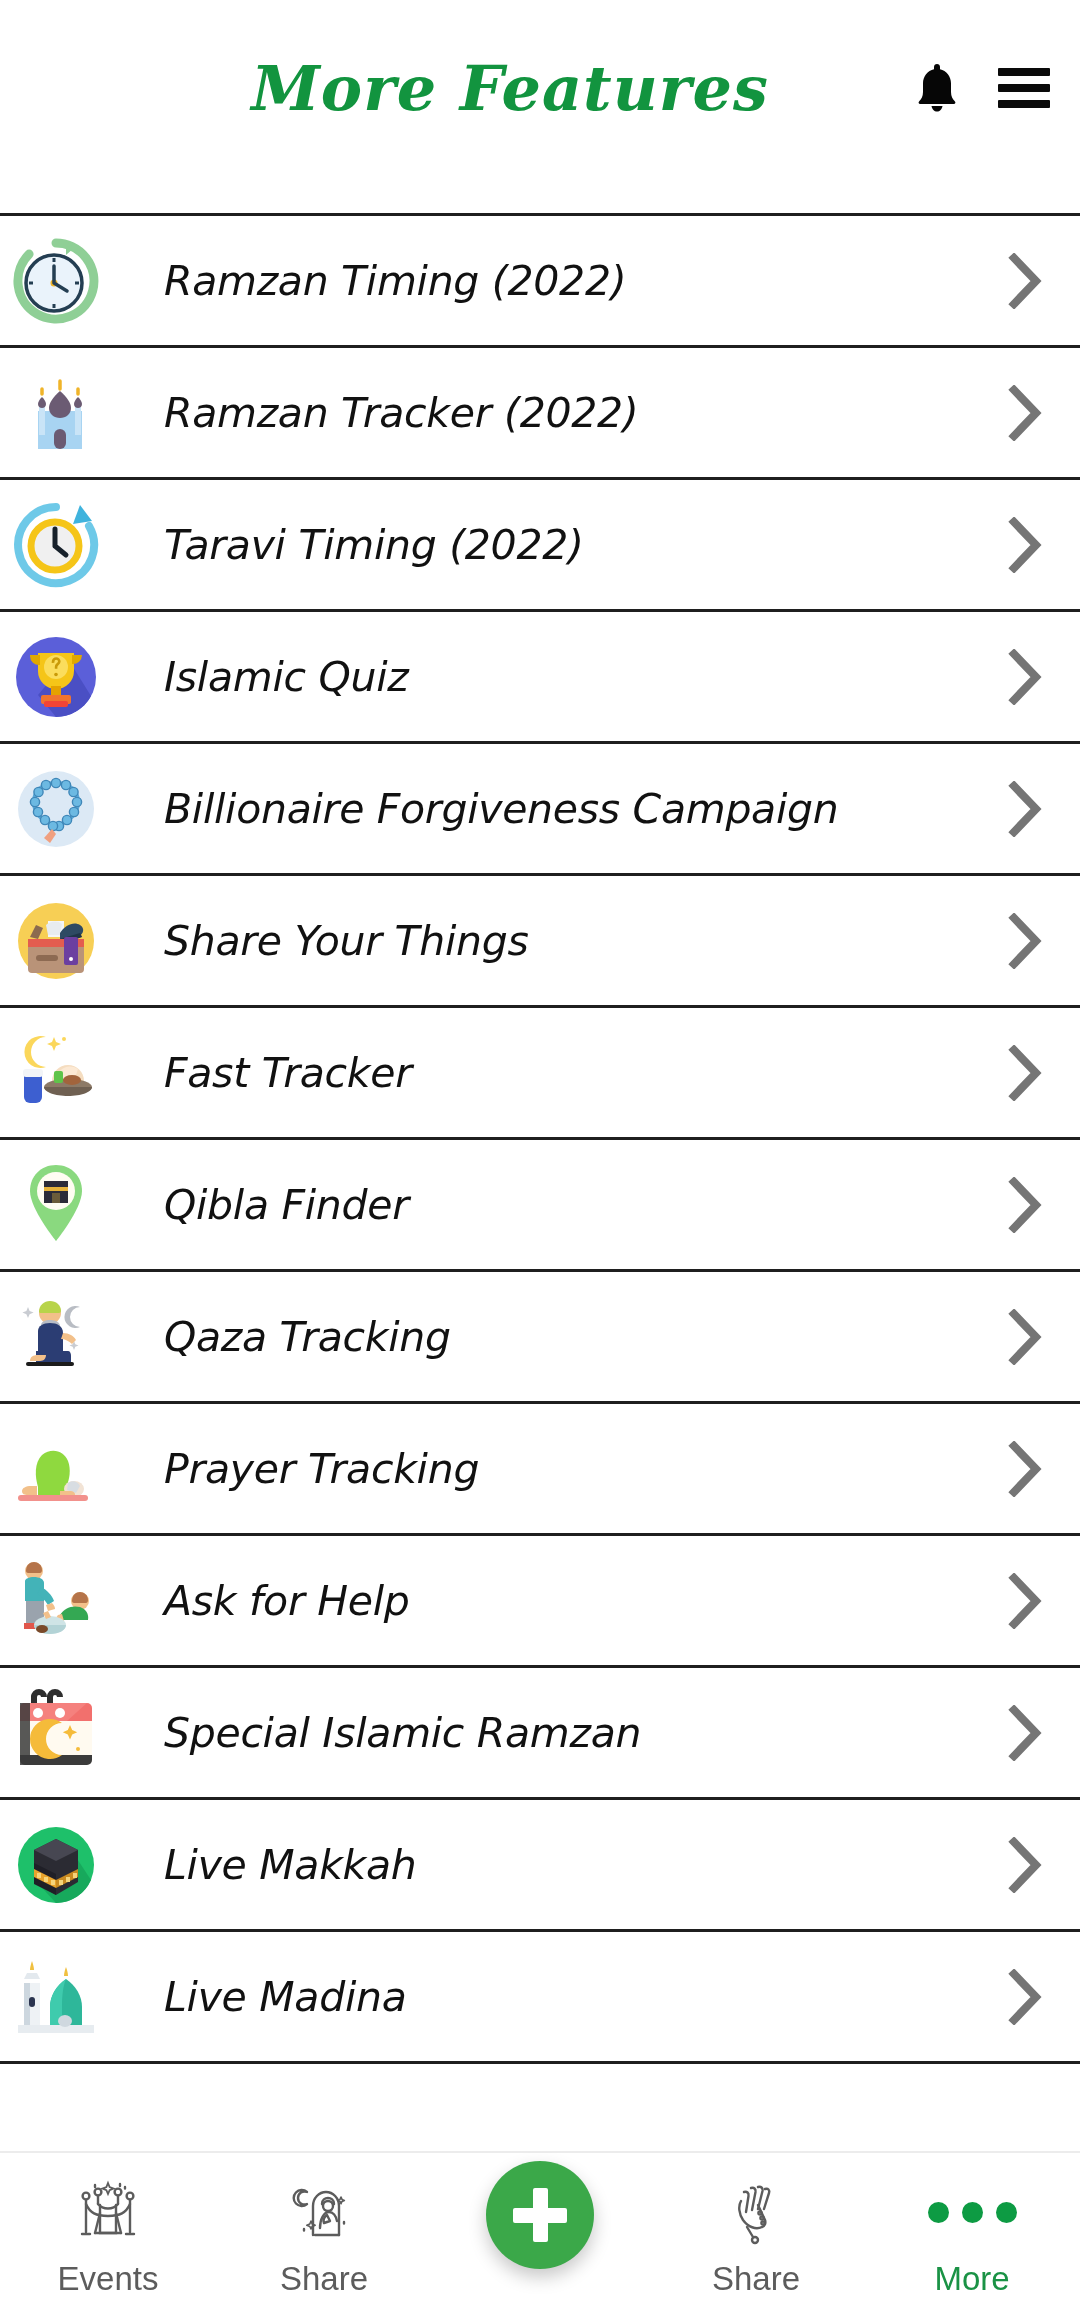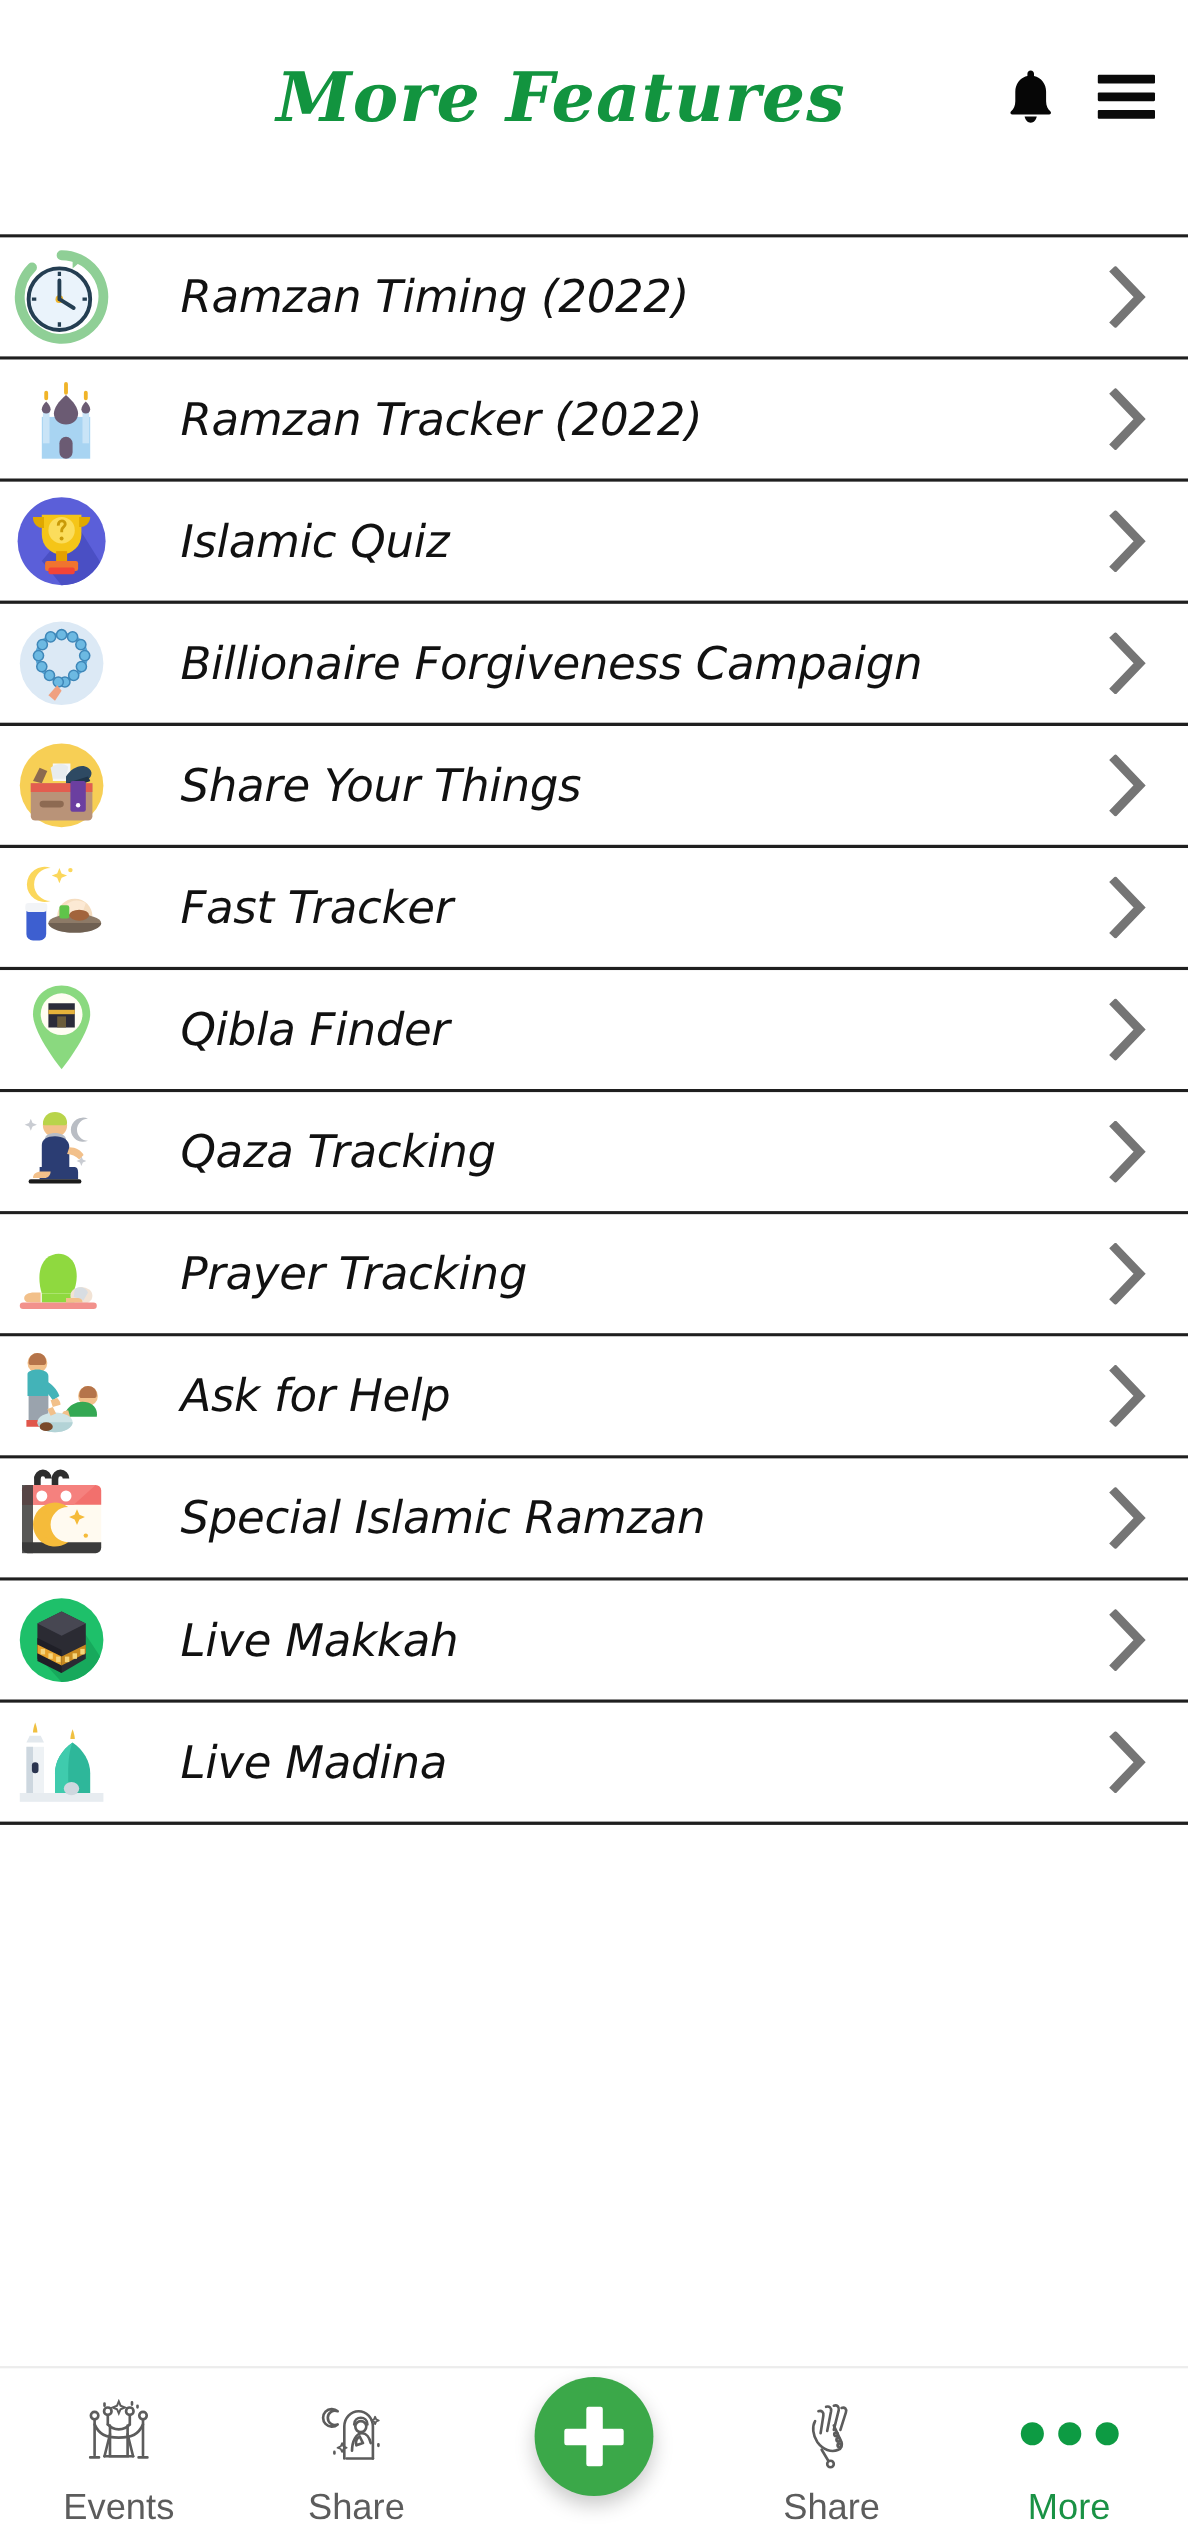--- a/index.html
+++ b/index.html
@@ -55,21 +55,21 @@
     background:#0a0a0a; border-radius:1px;
   }
 
   
   .feature-list {
     flex:0 0 auto;
     background:#ffffff;
   }
   .feature-row {
     position:relative;
-    height:111px;
+    height:132px;
     display:flex; align-items:center;
     border-bottom:3px solid #1f1f1f;
     background:#ffffff;
   }
   .row-icon {
     flex:0 0 96px;
     width:96px; height:96px;
     margin-left:8px;
     display:flex; align-items:center; justify-content:center;
   }
@@ -204,20 +204,38 @@
           </svg>
       </span>
       <span class="row-label">Ramzan Tracker (2022)</span>
       <span class="row-chevron">
         <svg viewBox="0 0 34 56">
             <path d="M6 5l22 23L6 51" fill="none" stroke="#757575" stroke-width="8" stroke-linecap="square"></path>
           </svg>
       </span>
     </div>
 
+    <div class="feature-row">
+      <span class="row-icon">
+        <svg viewBox="0 0 96 96">
+            <g>
+          <path d="M48 10a38 38 0 1 0 33 19" fill="none" stroke="#6ec9e8" stroke-width="8" stroke-linecap="round"></path>
+          <path d="M72 8l12 16-19 3z" fill="#3fb3dd"></path>
+          <circle cx="47" cy="49" r="24" fill="#f0f0f0" stroke="#f5c518" stroke-width="7"></circle>
+          <path d="M47 49V32M47 49l11 9" stroke="#17212b" stroke-width="5" stroke-linecap="round"></path>
+        </g>
+          </svg>
+      </span>
+      <span class="row-label">Taravi Timing (2022)</span>
+      <span class="row-chevron">
+        <svg viewBox="0 0 34 56">
+            <path d="M6 5l22 23L6 51" fill="none" stroke="#757575" stroke-width="8" stroke-linecap="square"></path>
+          </svg>
+      </span>
+    </div>
 
     <div class="feature-row">
       <span class="row-icon">
         <svg viewBox="0 0 96 96">
             <g>
           <circle cx="48" cy="48" r="40" fill="#5b5fd9"></circle>
           <path d="M48 88a40 40 0 0 0 35-21L60 30 30 66z" fill="#4a4fc4"></path>
           <path d="M30 24h36v18a18 18 0 0 1-36 0z" fill="#f5c518"></path>
           <circle cx="48" cy="38" r="12" fill="#fbdd5c"></circle>
           <path d="M44.5 33c0-2.3 1.7-4 3.7-4s3.6 1.6 3.6 3.6c0 2.6-3.2 3-3.2 5.4v1h-1v-1.2c0-2.8 3.2-3.2 3.2-5.2 0-1.5-1.1-2.6-2.6-2.6s-2.6 1.1-2.6 2.9z" fill="#c99a08" stroke="#c99a08" stroke-width="1.6"></path>

